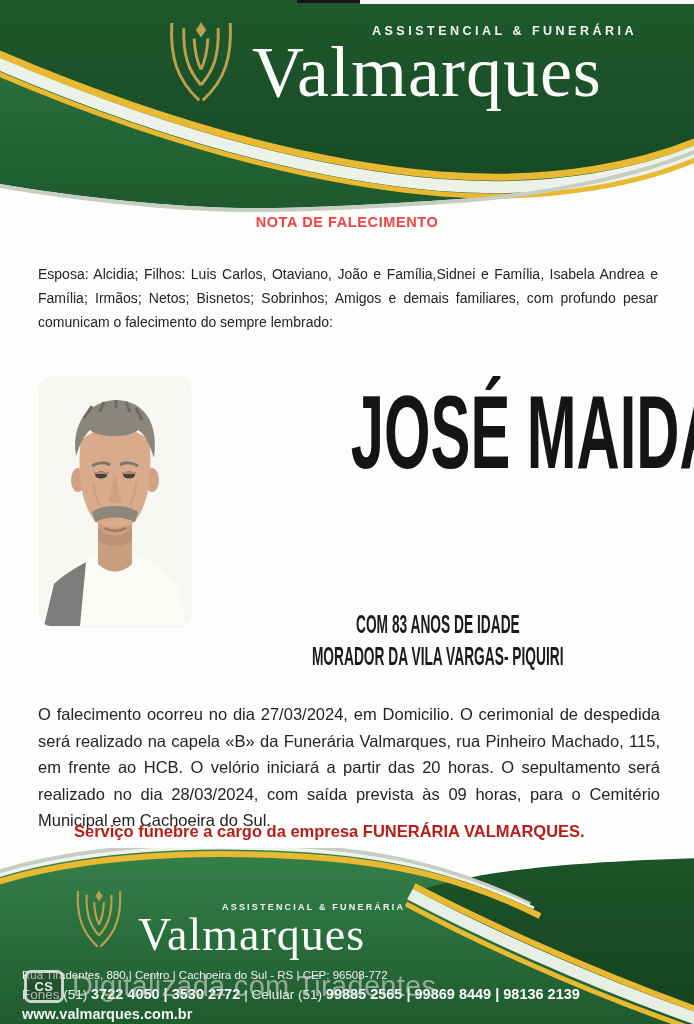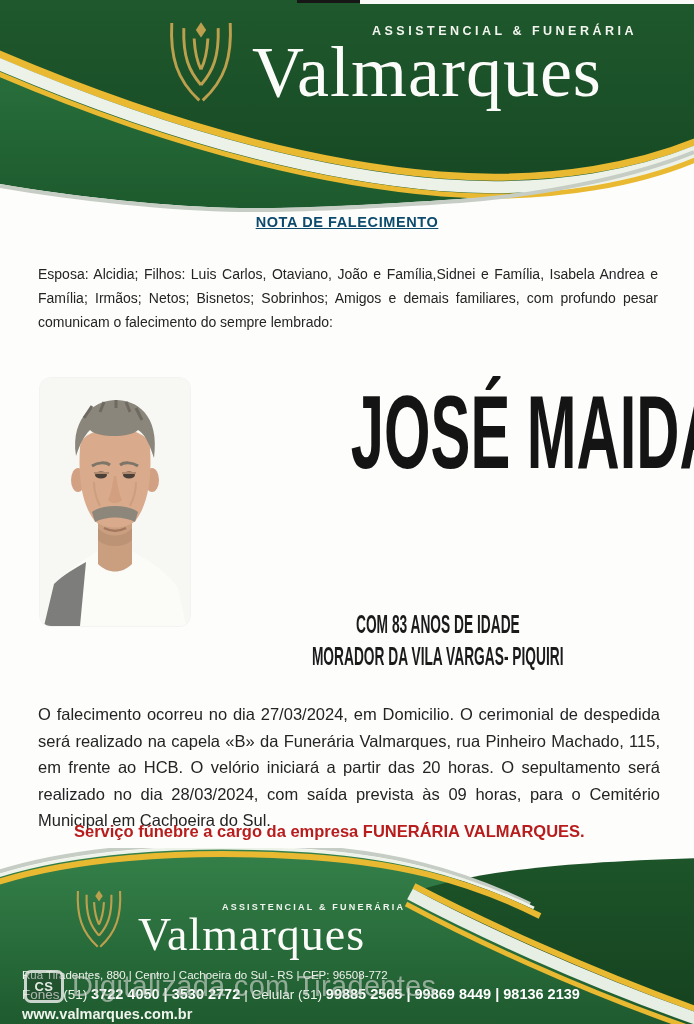--- a/index.html
+++ b/index.html
@@ -12,21 +12,21 @@
   #header svg,#footer svg{display:block;}
   .tagline{color:#f2f5ef;font-weight:bold;letter-spacing:3.5px;font-size:12.5px;white-space:nowrap;}
   .brandname{color:#fbfcf9;font-family:"Liberation Serif",serif;font-size:72px;line-height:1;white-space:nowrap;letter-spacing:1px;}
   #hdr-tagline{left:372px;top:24px;}
   #hdr-brand{left:252px;top:36px;}
   #hdr-logo{left:158px;top:16px;width:86px;height:100px;}
   #artifact-white{left:360px;top:0;width:334px;height:4px;background:#fafaf8;}
   #artifact-black{left:297px;top:0;width:66px;height:3px;background:#161616;}
 
   
-  #title{left:0;top:214px;width:694px;text-align:center;font-weight:bold;font-size:14.5px;letter-spacing:.6px;color:#0c4a6e;text-decoration:underline;}
+  #title{left:0;top:214px;width:694px;text-align:center;font-weight:bold;font-size:14.5px;letter-spacing:.6px;color:#ef4444;}
   #family{left:38px;top:262px;width:620px;font-size:14px;line-height:24px;text-align:justify;color:#242424;}
   #photo{left:40px;top:378px;width:150px;height:248px;border-radius:11px;overflow:hidden;
          box-shadow:0 0 0 1px rgba(0,0,0,.04);}
   #namecol{left:185px;top:384px;width:505px;text-align:center;}
   .bigname{font-weight:bold;font-size:103px;line-height:98px;color:#141414;white-space:nowrap;}
   .bigname span{display:inline-block;transform:scaleX(.58);transform-origin:50% 50%;}
   .subline{font-weight:bold;font-size:25px;line-height:32px;color:#1b1b1b;white-space:nowrap;}
   .subline span{display:inline-block;transform:scaleX(.55);transform-origin:50% 50%;}
   #subs{left:185px;top:608px;width:505px;text-align:center;}
   #details{left:38px;top:701px;width:622px;font-size:16.5px;line-height:26.5px;text-align:justify;color:#242424;}

